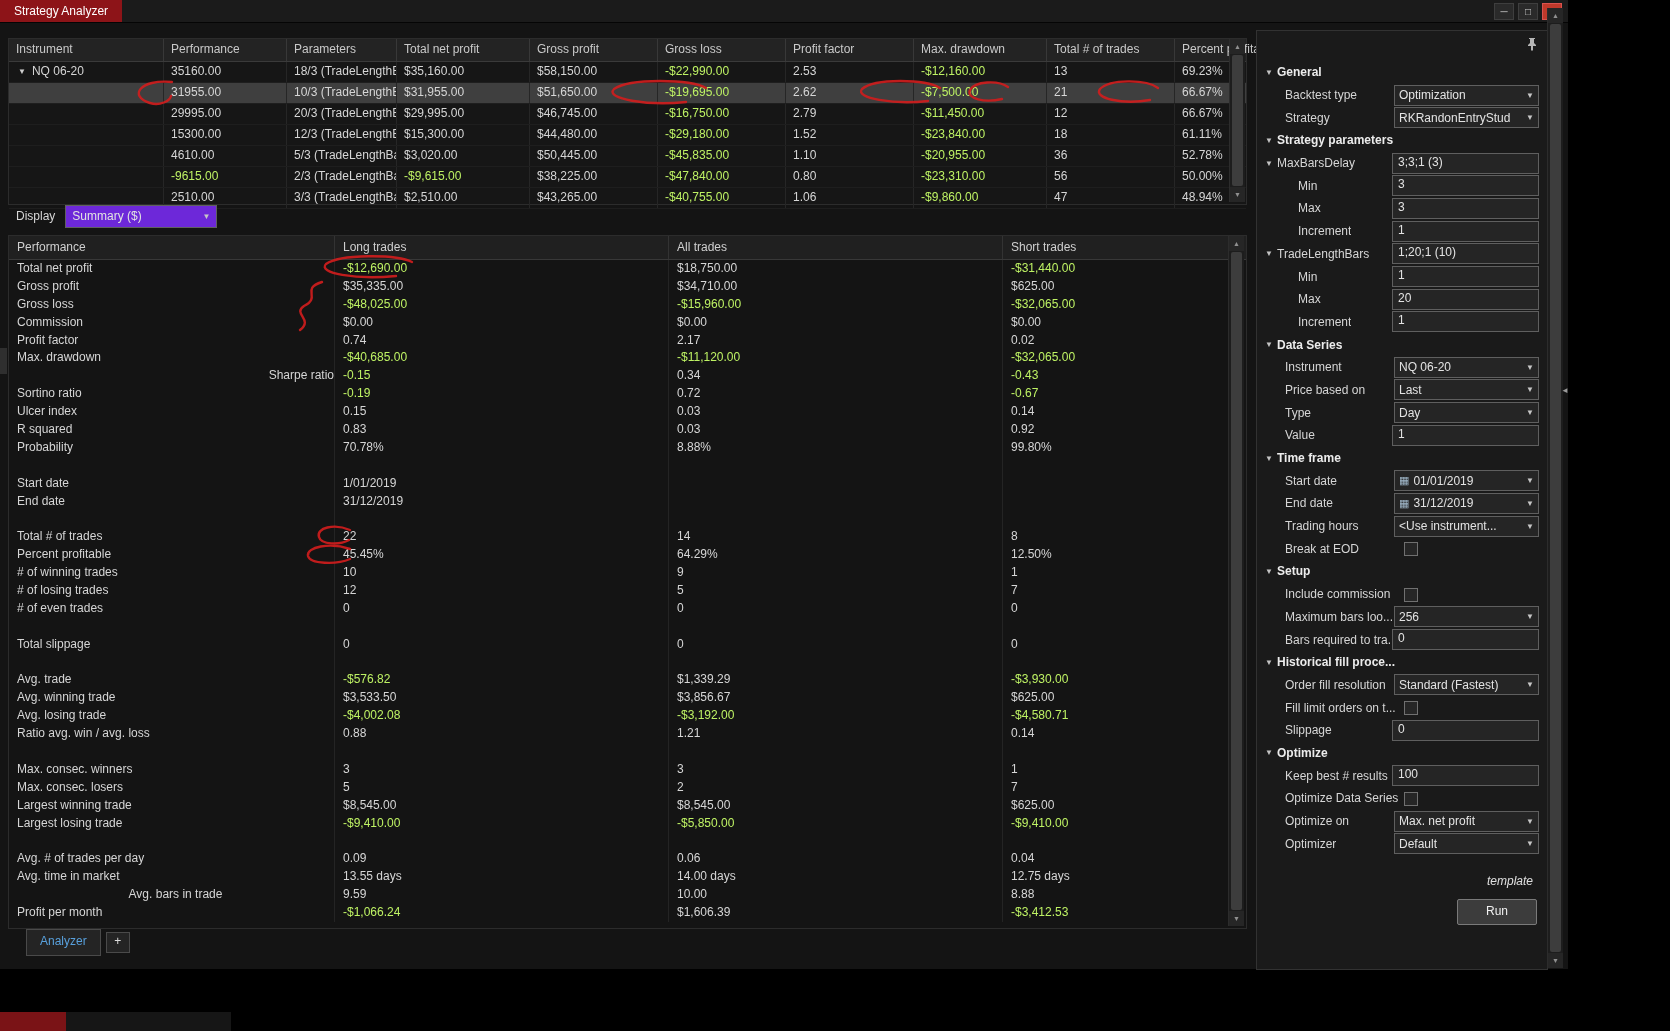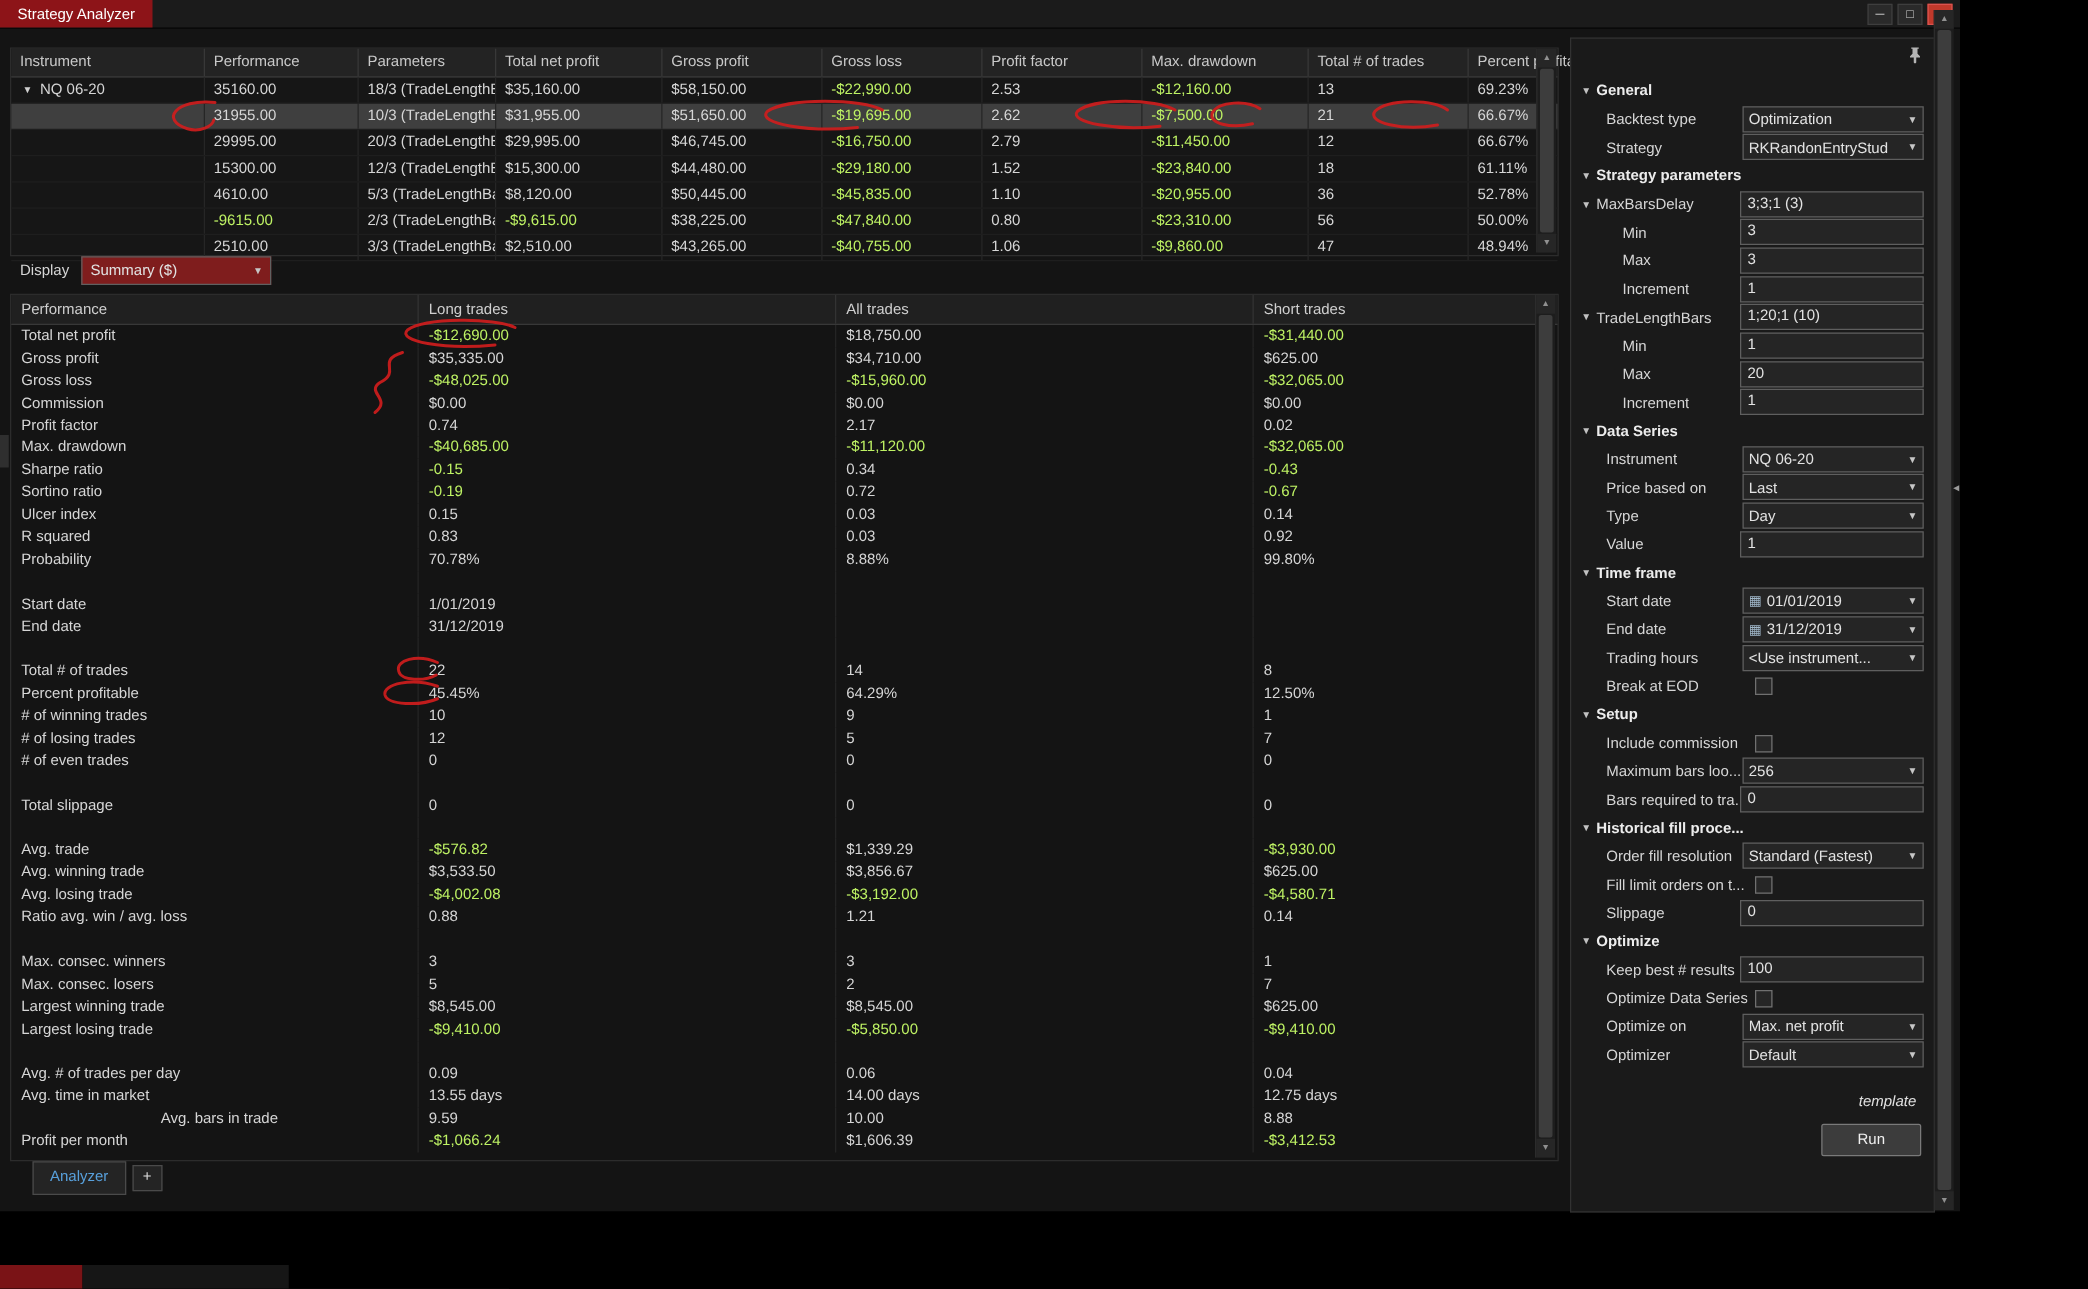--- a/index.html
+++ b/index.html
@@ -28,21 +28,21 @@
 
   
   .vscroll{position:absolute;width:15px;background:#1d1d1d;border-left:1px solid #2c2c2c;}
   .vs-btn{position:absolute;left:0;width:100%;height:15px;display:flex;align-items:center;justify-content:center;
           font-size:7px;color:#909090;background:#262626;}
   .vs-top{top:0;} .vs-bottom{bottom:0;}
   .vs-thumb{position:absolute;left:2px;right:2px;background:#3d3d3d;border-radius:2px;}
 
   
   .display-bar{position:absolute;left:16px;top:205px;height:22px;display:flex;align-items:center;gap:10px;}
-  .select-box{background:#7f1d1d;border:1px solid #606060;height:21px;display:flex;align-items:center;
+  .select-box{background:#6d28d9;border:1px solid #606060;height:21px;display:flex;align-items:center;
               color:#e2e2e2;padding:0 6px;}
   .display-select{width:138px;justify-content:space-between;}
   .chev{font-size:8px;color:#c6c6c6;margin-left:6px;}
 
   
   .perf-table{position:absolute;left:8px;top:235px;width:1237px;height:692px;background:#141414;border:1px solid #2c2c2c;}
   .pt-header{display:flex;height:23px;background:#202020;border-bottom:1px solid #383838;}
   .pt-hcell{flex:none;line-height:22px;padding-left:8px;color:#cfcfcf;border-right:1px solid #333;}
   .pt-row{display:flex;height:17.9px;}
   .pt-cell{flex:none;line-height:17.9px;padding-left:8px;border-right:1px solid #242424;white-space:nowrap;overflow:hidden;}
@@ -158,21 +158,21 @@
           <div class="rg-cell" style="width: 120px;"><span class="neg">-$29,180.00</span></div>
           <div class="rg-cell" style="width: 120px;"><span>1.52</span></div>
           <div class="rg-cell" style="width: 125px;"><span class="neg">-$23,840.00</span></div>
           <div class="rg-cell" style="width: 120px;"><span>18</span></div>
           <div class="rg-cell" style="width: 126px;"><span>61.11%</span></div>
         </div>
         <div class="rg-row">
           <div class="rg-cell" style="width: 147px;"><span></span></div>
           <div class="rg-cell" style="width: 115px;"><span>4610.00</span></div>
           <div class="rg-cell" style="width: 102px;"><span>5/3 (TradeLengthBars</span></div>
-          <div class="rg-cell" style="width: 125px;"><span>$8,120.00</span></div>
+          <div class="rg-cell" style="width: 125px;"><span>$3,020.00</span></div>
           <div class="rg-cell" style="width: 120px;"><span>$50,445.00</span></div>
           <div class="rg-cell" style="width: 120px;"><span class="neg">-$45,835.00</span></div>
           <div class="rg-cell" style="width: 120px;"><span>1.10</span></div>
           <div class="rg-cell" style="width: 125px;"><span class="neg">-$20,955.00</span></div>
           <div class="rg-cell" style="width: 120px;"><span>36</span></div>
           <div class="rg-cell" style="width: 126px;"><span>52.78%</span></div>
         </div>
         <div class="rg-row">
           <div class="rg-cell" style="width: 147px;"><span></span></div>
           <div class="rg-cell" style="width: 115px;"><span class="neg">-9615.00</span></div>
@@ -251,21 +251,21 @@
           <div class="pt-cell" style="width: 325px;"><span>2.17</span></div>
           <div class="pt-cell" style="width: 252px;"><span>0.02</span></div>
         </div>
         <div class="pt-row">
           <div class="pt-cell" style="width: 317px;"><span>Max. drawdown</span></div>
           <div class="pt-cell" style="width: 325px;"><span class="neg">-$40,685.00</span></div>
           <div class="pt-cell" style="width: 325px;"><span class="neg">-$11,120.00</span></div>
           <div class="pt-cell" style="width: 252px;"><span class="neg">-$32,065.00</span></div>
         </div>
         <div class="pt-row">
-          <div class="pt-cell" style="width: 317px;"><span>Sharpe ratio</span></div>
+          <div class="pt-cell" style="width: 317px; text-align: right;"><span>Sharpe ratio</span></div>
           <div class="pt-cell" style="width: 325px;"><span class="neg">-0.15</span></div>
           <div class="pt-cell" style="width: 325px;"><span>0.34</span></div>
           <div class="pt-cell" style="width: 252px;"><span class="neg">-0.43</span></div>
         </div>
         <div class="pt-row">
           <div class="pt-cell" style="width: 317px;"><span>Sortino ratio</span></div>
           <div class="pt-cell" style="width: 325px;"><span class="neg">-0.19</span></div>
           <div class="pt-cell" style="width: 325px;"><span>0.72</span></div>
           <div class="pt-cell" style="width: 252px;"><span class="neg">-0.67</span></div>
         </div>

